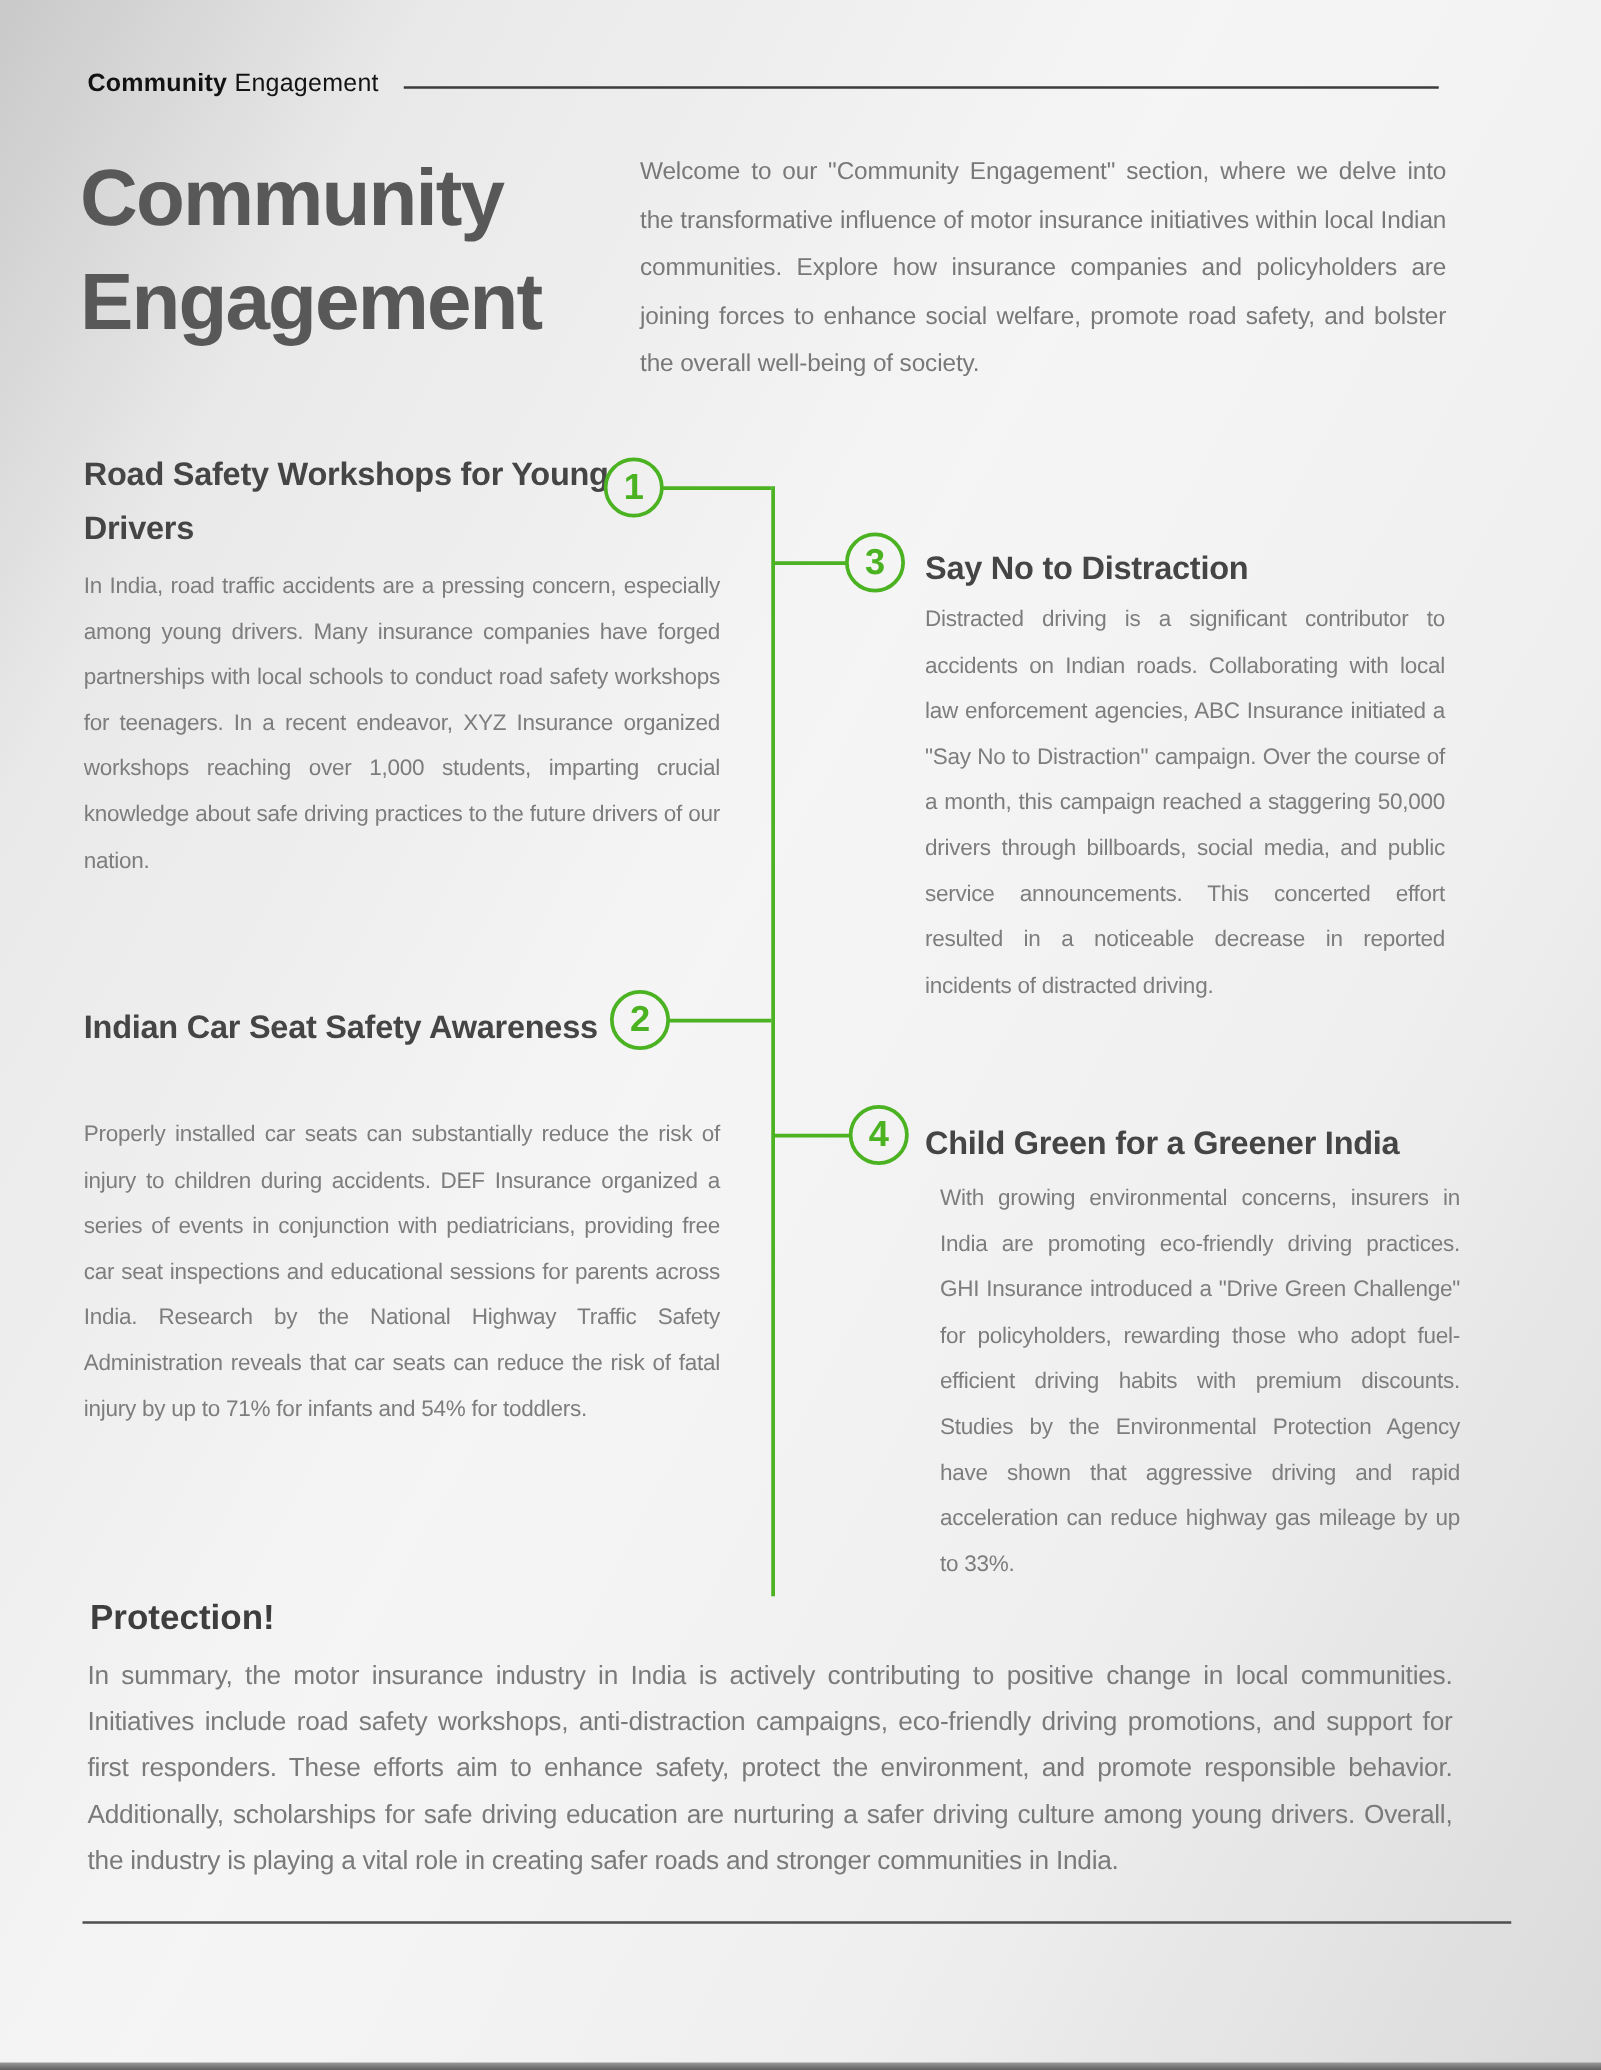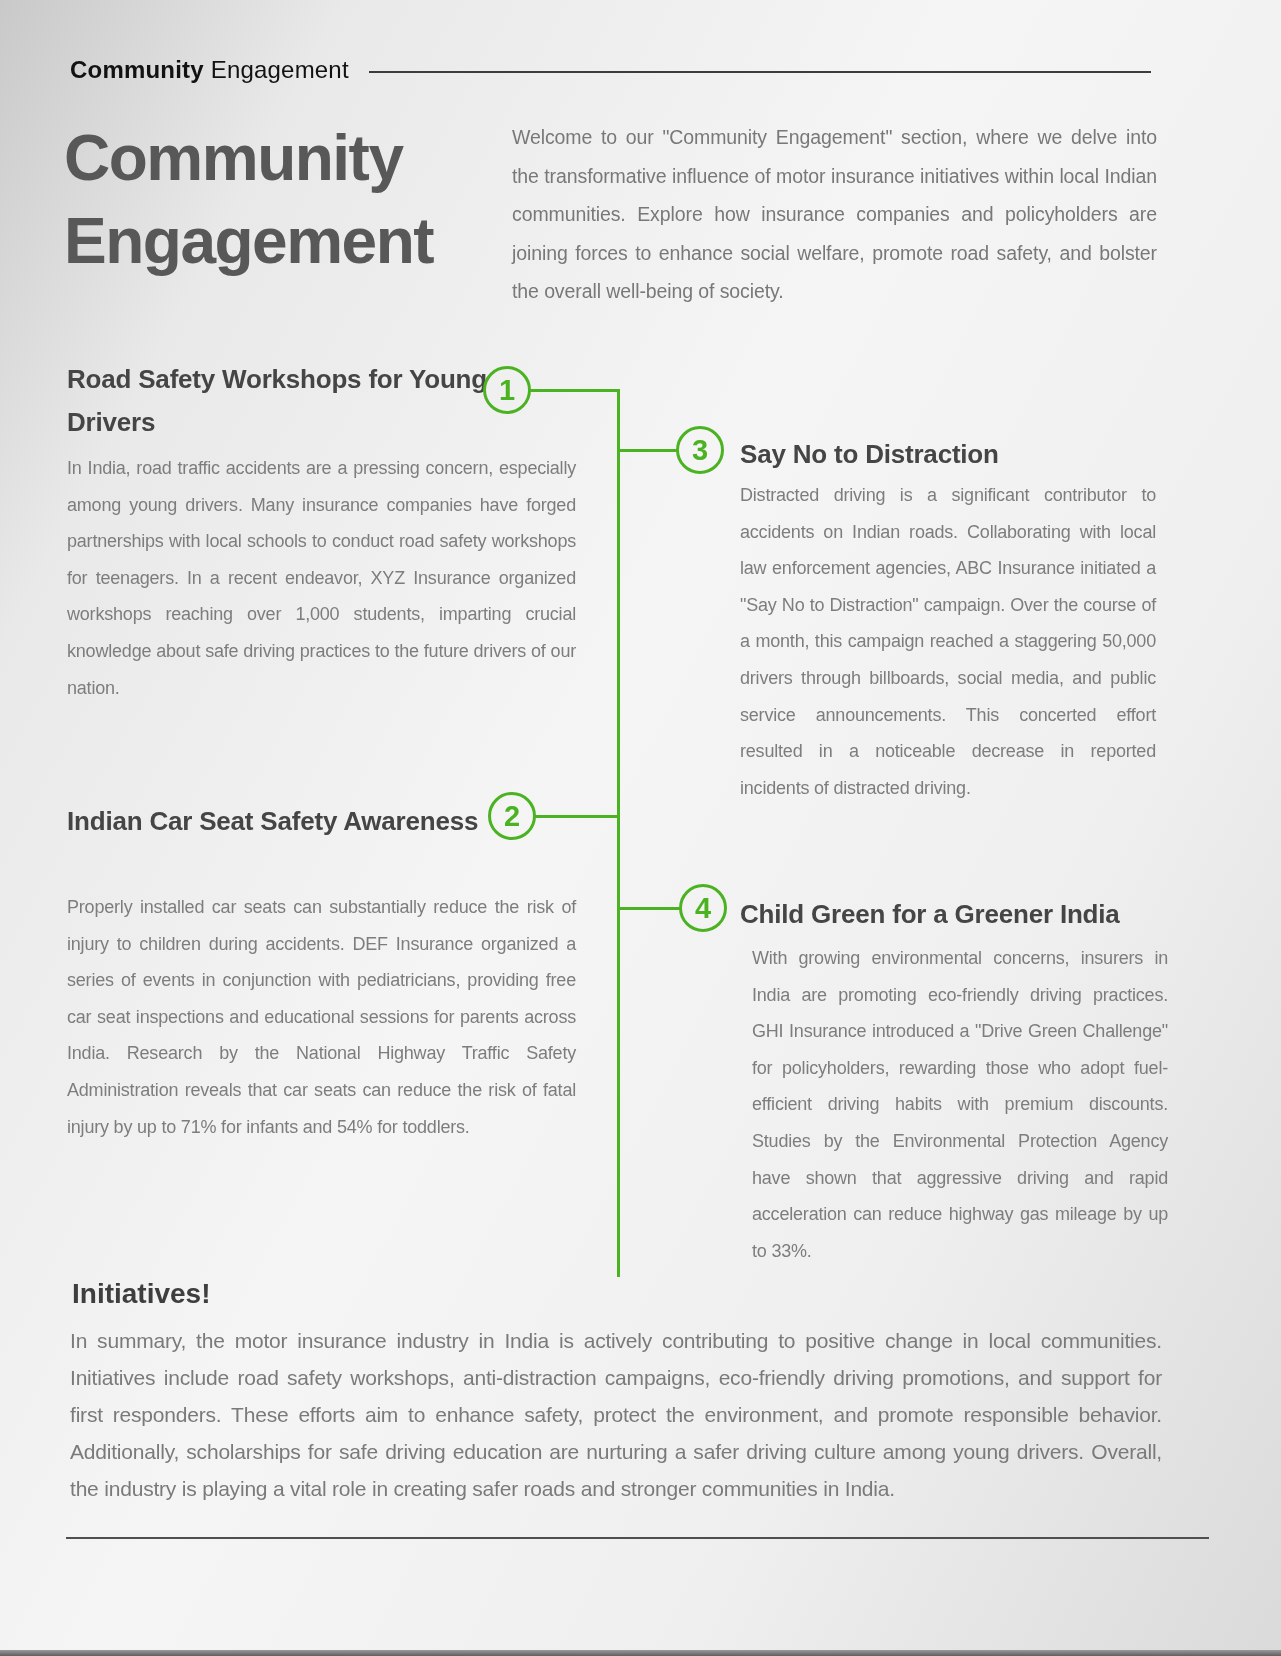--- a/index.html
+++ b/index.html
@@ -11,21 +11,21 @@
     background:linear-gradient(118deg,#c9c9c9 0%,#e9e9e9 16%,#f5f5f5 45%,#efefef 72%,#dadada 100%);
   }
   .page::after{
     content:"";position:absolute;left:0;right:0;bottom:0;height:6px;
     background:linear-gradient(#9a9a9a,#5f5f5f);
   }
   :root{--accent:#4BB222;}
 
   
   .topbar{position:absolute;left:70px;right:130px;top:56px;display:flex;align-items:center;}
-  .topbar .eyebrow{font-size:24px;color:#121212;white-space:nowrap;letter-spacing:.2px;}
+  .topbar .eyebrow{font-size:20px;color:#121212;white-space:nowrap;letter-spacing:.2px;}
   .topbar .eyebrow b{font-weight:700;}
   .topbar-rule{flex:1;height:2px;background:#3c3c3c;margin-left:20px;margin-top:4px;}
 
   
   .big-title{
     position:absolute;left:64px;top:117px;margin:0;
     font-size:64px;line-height:83px;font-weight:700;color:#585858;letter-spacing:-1.5px;
   }
   .big-title span{display:block;}
 
@@ -121,18 +121,18 @@
   <div class="marker m2">2</div>
   <div class="marker m3">3</div>
   <div class="marker m4">4</div>
 
   <div class="conn conn-v"></div>
   <div class="conn conn-h1"></div>
   <div class="conn conn-h2"></div>
   <div class="conn conn-h3"></div>
   <div class="conn conn-h4"></div>
 
-  <h2 class="conclusion-title">Initiatives!</h2>
+  <h2 class="conclusion-title">Protection!</h2>
   <p class="conclusion-body">In summary, the motor insurance industry in India is actively contributing to positive change in local communities. Initiatives include road safety workshops, anti-distraction campaigns, eco-friendly driving promotions, and support for first responders. These efforts aim to enhance safety, protect the environment, and promote responsible behavior. Additionally, scholarships for safe driving education are nurturing a safer driving culture among young drivers. Overall, the industry is playing a vital role in creating safer roads and stronger communities in India.</p>
 
   <div class="footer-rule"></div>
 
 </div>
 
 </body></html>

